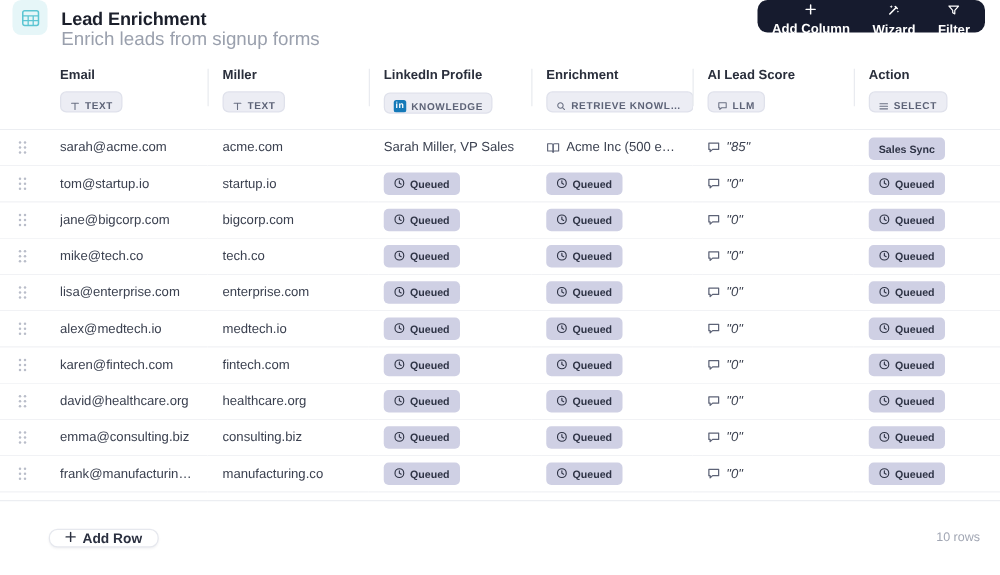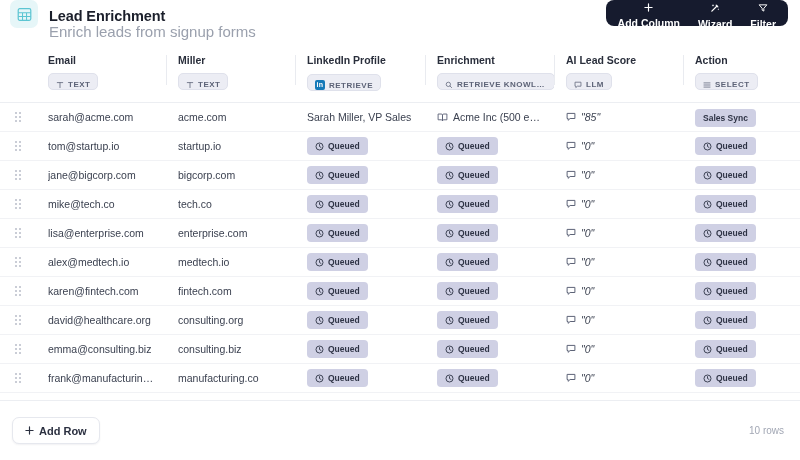--- a/index.html
+++ b/index.html
@@ -227,30 +227,31 @@
     display: flex;
     align-items: center;
     justify-content: space-between;
     padding: 0 16px 0 12px;
     background: #ffffff;
   }
   .add-row {
     display: inline-flex;
     align-items: center;
     gap: 5px;
-    height: 27px;
+    height: 15px;
     padding: 0 12px;
     border-radius: 7px;
     background: #ffffff;
     border: 1px solid #e6e8ee;
     box-shadow: 0 1px 2px rgba(20,25,45,0.06);
     font-size: 11px;
     font-weight: bold;
     color: #2b3040;
     cursor: pointer;
+    margin-left: 27px;
   }
   .rowcount {
     font-size: 10px;
     color: #a2a7b4;
     margin-left: 28px;
   }
 </style>
 </head>
 <body>
 
@@ -339,21 +340,21 @@
                 <span class="tp-label">TEXT</span>
               </span>
             </div>
           </th>
 
           <th class="col-sep">
             <div class="col-head">
               <div class="col-name">LinkedIn Profile</div>
               <span class="type-pill">
                 <span class="li-sq">in</span>
-                <span class="tp-label">RETRIEVE</span>
+                <span class="tp-label">KNOWLEDGE</span>
               </span>
             </div>
           </th>
 
           <th class="col-sep">
             <div class="col-head">
               <div class="col-name">Enrichment</div>
               <span class="type-pill">
                 <span>
                   <svg width="8" height="8" viewBox="0 0 10 10">
@@ -797,21 +798,21 @@
                   <i></i>
                   <i></i>
                   <i></i>
                 </span>
               </div>
             </td>
             <td class="cell">
               <span class="txt">david@healthcare.org</span>
             </td>
             <td class="cell">
-              <span class="txt">consulting.org</span>
+              <span class="txt">healthcare.org</span>
             </td>
             <td class="cell"><span class="badge">
                 <span>
                   <svg width="9" height="9" viewBox="0 0 10 10">
                     <circle cx="5" cy="5" r="3.9" stroke="#2f3446" stroke-width="1" fill="none"></circle>
                     <path d="M5 2.9V5l1.6 1" stroke="#2f3446" stroke-width="1" stroke-linecap="round" fill="none"></path>
                   </svg>
                 </span>
                 <span>Queued</span>
               </span></td>

